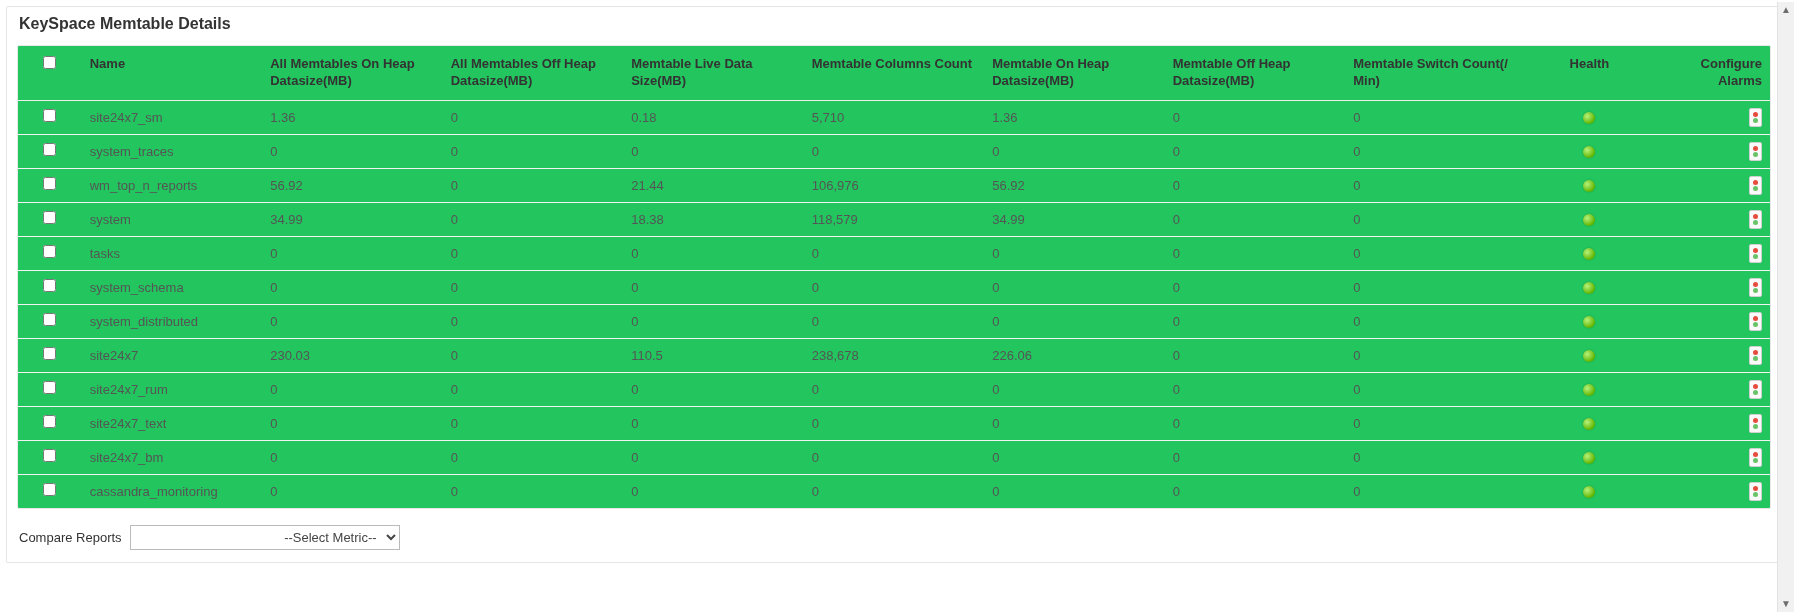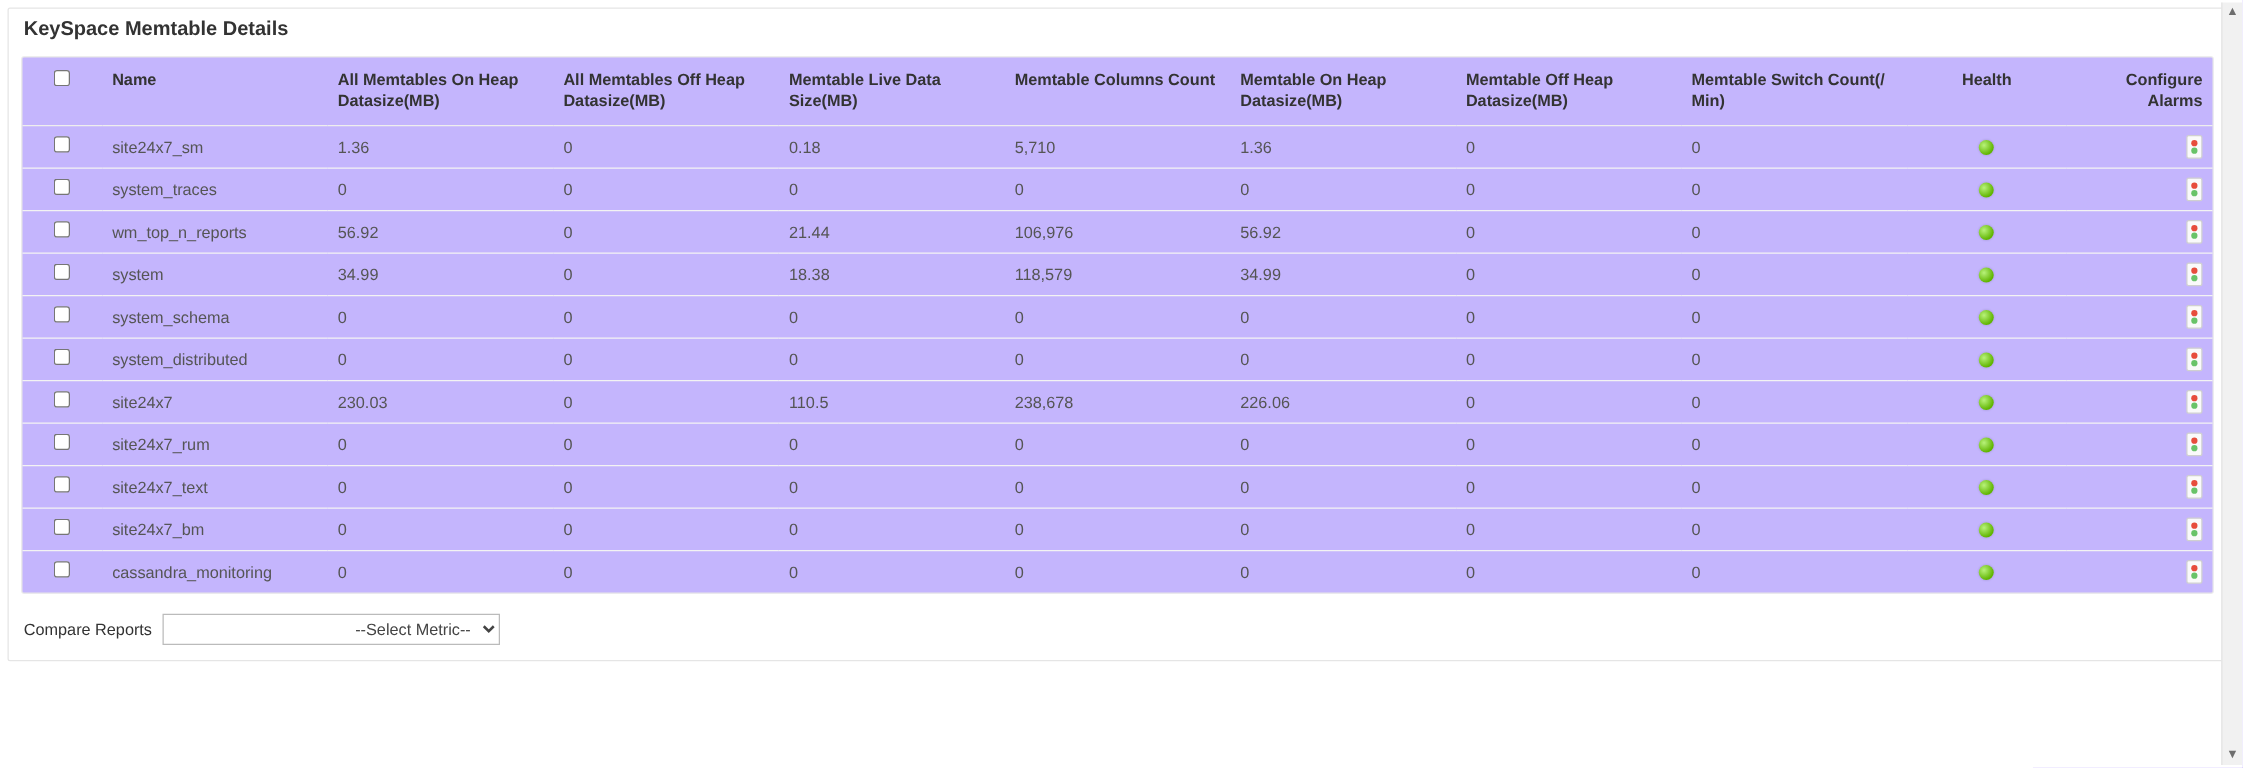--- a/index.html
+++ b/index.html
@@ -26,21 +26,21 @@
   .panel-title {
     font-weight: bold;
     font-size: 16px;
     padding: 8px 12px 6px 12px;
     color: #333;
   }
   .table-wrap {
     margin: 6px 10px 6px 10px;
     border: 1px solid #e8e8e8;
     border-radius: 2px;
-    background: #c4b5fd;
+    background: #22c55e;
   }
   table {
     width: 100%;
     border-collapse: collapse;
     table-layout: fixed;
   }
   thead th {
     text-align: left;
     font-weight: bold;
     font-size: 13px;
@@ -223,20 +223,33 @@
               <td>18.38</td>
               <td>118,579</td>
               <td>34.99</td>
               <td>0</td>
               <td>0</td>
               <td class="col-health"><span class="health-dot"></span></td>
               <td class="col-alarm"><span class="alarm-chip"><span class="alarm-dot ad-red"></span><span class="alarm-dot ad-green"></span></span></td>
             </tr>
             <tr>
               <td class="col-check"><input type="checkbox" style=""></td>
+              <td>tasks</td>
+              <td>0</td>
+              <td>0</td>
+              <td>0</td>
+              <td>0</td>
+              <td>0</td>
+              <td>0</td>
+              <td>0</td>
+              <td class="col-health"><span class="health-dot"></span></td>
+              <td class="col-alarm"><span class="alarm-chip"><span class="alarm-dot ad-red"></span><span class="alarm-dot ad-green"></span></span></td>
+            </tr>
+            <tr>
+              <td class="col-check"><input type="checkbox" style=""></td>
               <td>system_schema</td>
               <td>0</td>
               <td>0</td>
               <td>0</td>
               <td>0</td>
               <td>0</td>
               <td>0</td>
               <td>0</td>
               <td class="col-health"><span class="health-dot"></span></td>
               <td class="col-alarm"><span class="alarm-chip"><span class="alarm-dot ad-red"></span><span class="alarm-dot ad-green"></span></span></td>

